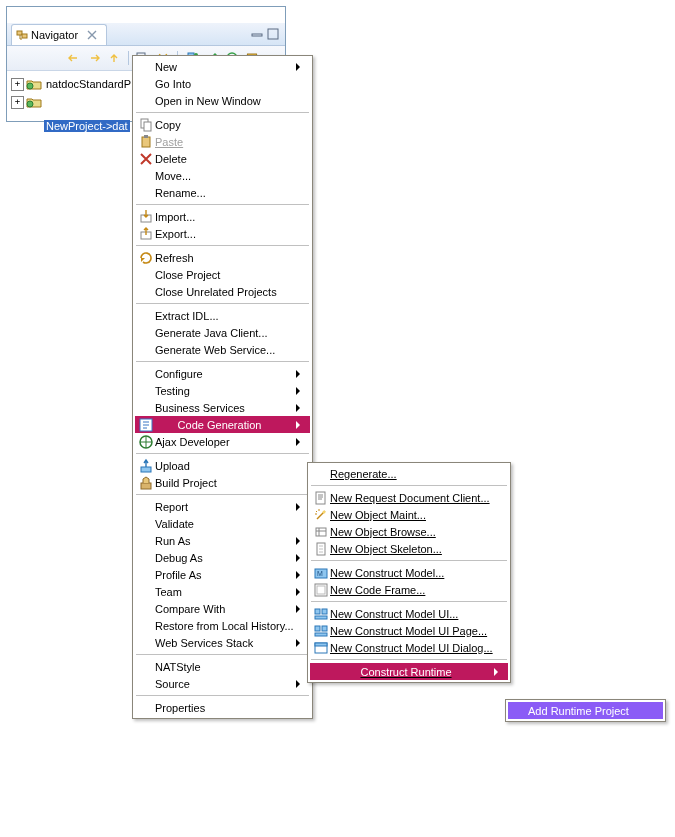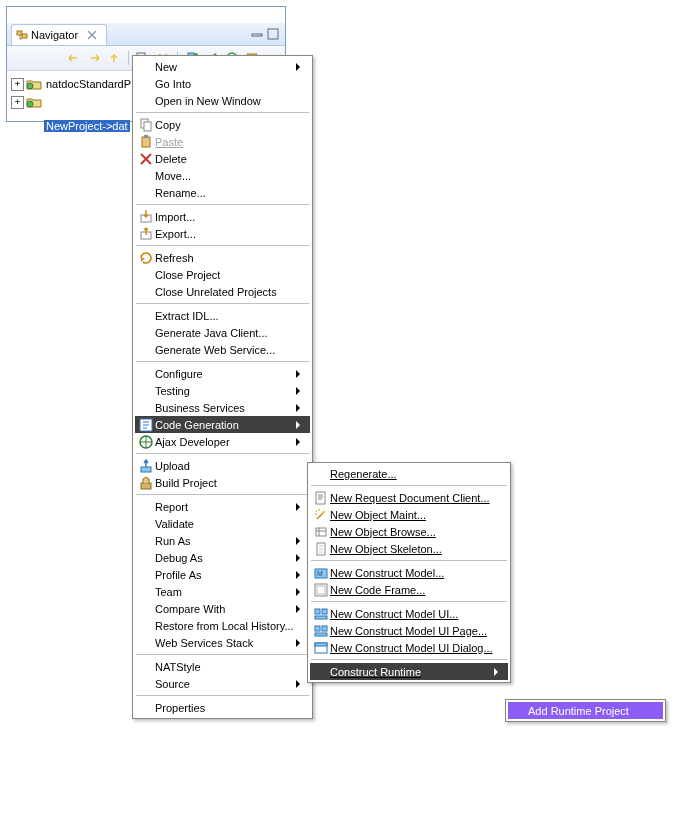--- a/index.html
+++ b/index.html
@@ -129,22 +129,23 @@
   }
   .menu-item.submenu::after {
     content: "";
     position: absolute;
     right: 6px; top: 50%;
     margin-top: -4px;
     border: 4px solid transparent;
     border-left-color: #000;
   }
   .menu-item.highlight {
-    background: #404040;
+    background: #be185d;
     color: #fff;
+    text-align: center;
   }
   .menu-item.highlight.submenu::after {
     border-left-color: #fff;
   }
   .menu-item.disabled { color: #a0a0a0; text-decoration: underline; }
   .menu-sep {
     height: 1px;
     margin: 3px 1px;
     background: #c0c0c0;
   }

